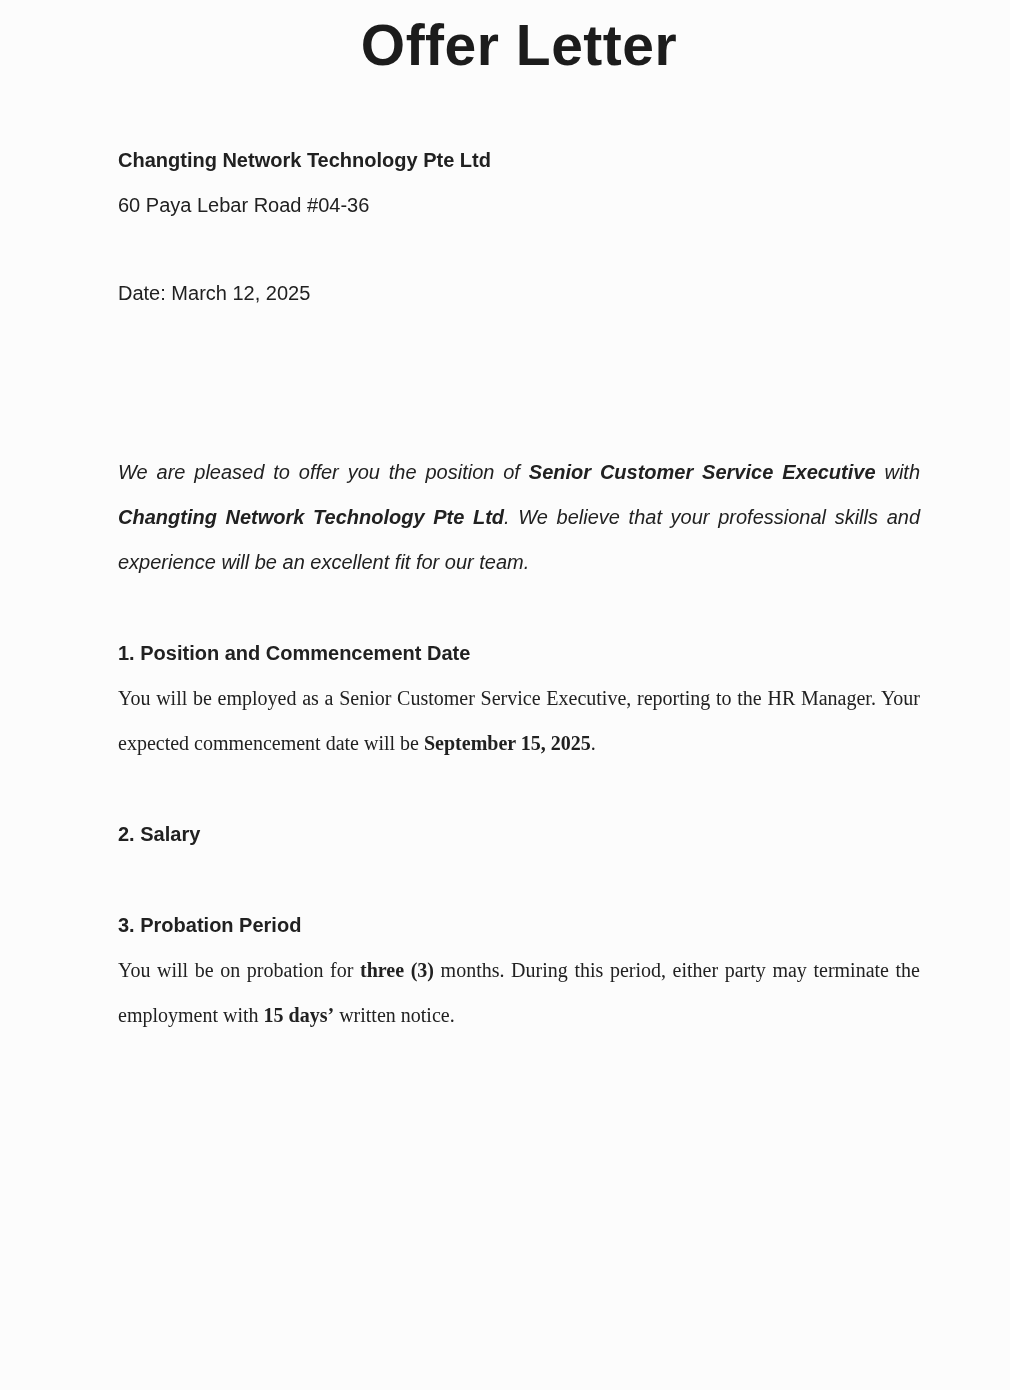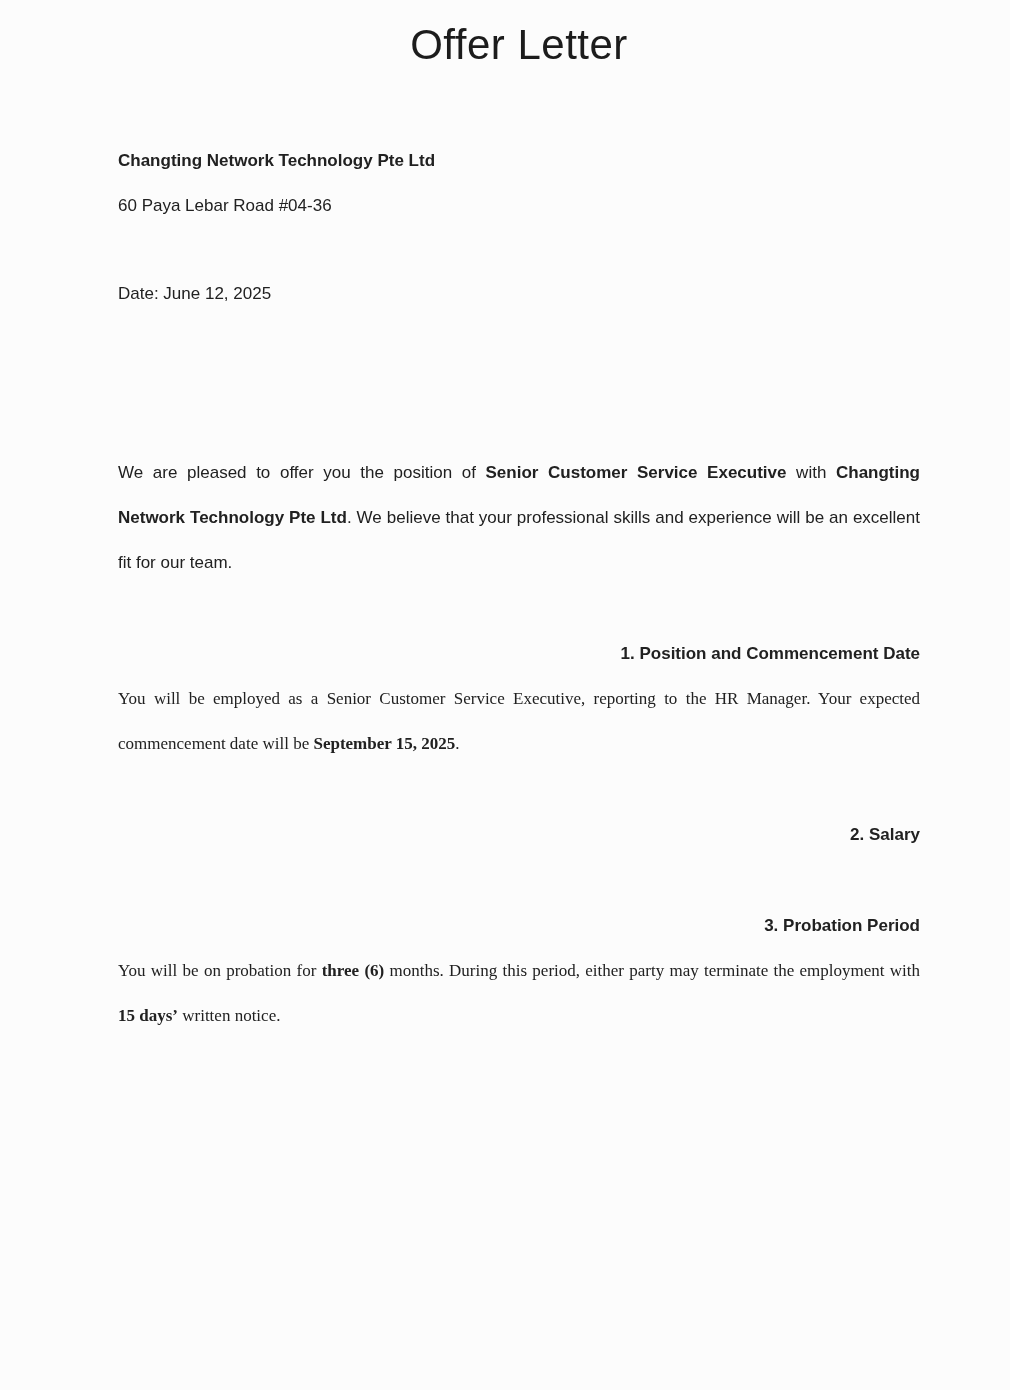--- a/index.html
+++ b/index.html
@@ -14,50 +14,50 @@
     background: #fcfcfc;
     font-family: "Liberation Sans", sans-serif;
     color: #212121;
     overflow: hidden;
     box-sizing: border-box;
   }
   .doc-title {
     padding-top: 20px;
     margin: 0 90px 0 118px;
     text-align: center;
-    font-size: 42px;
-    font-weight: 400;
+    font-size: 57px;
+    font-weight: 700;
     letter-spacing: 0.5px;
     color: #1c1c1c;
     line-height: 50px;
   }
   .content {
     margin: 0 90px 0 118px;
-    font-size: 17px;
+    font-size: 20px;
     line-height: 45px;
   }
   .company-block {
     margin-top: 68px;
   }
   .company-name {
     font-weight: 700;
   }
   .date-line {
     margin-top: 43px;
   }
   .intro {
     margin: 134px 0 0 0;
     text-align: justify;
+    font-style: italic;
   }
   .section {
     margin-top: 46px;
   }
   .section-heading {
     font-weight: 700;
-    text-align: right;
   }
   .section-body {
     margin: 0;
     text-align: justify;
     font-family: Liberation Serif, serif;
   }
   b { font-weight: 700; }
 </style>
 </head>
 <body>
@@ -66,35 +66,35 @@
 
   <h1 class="doc-title">Offer Letter</h1>
 
   <div class="content">
 
     <div class="company-block">
       <div class="company-name">Changting Network Technology Pte Ltd</div>
       <div>60 Paya Lebar Road #04-36</div>
     </div>
 
-    <div class="date-line">Date: June 12, 2025</div>
+    <div class="date-line">Date: March 12, 2025</div>
 
     <p class="intro">We are pleased to offer you the position of <b>Senior Customer Service Executive</b> with <b>Changting Network Technology Pte Ltd</b>. We believe that your professional skills and experience will be an excellent fit for our team.</p>
 
     <div class="section">
       <div class="section-heading">1. Position and Commencement Date</div>
       <p class="section-body">You will be employed as a Senior Customer Service Executive, reporting to the HR Manager. Your expected commencement date will be <b>September 15, 2025</b>.</p>
     </div>
 
     <div class="section">
       <div class="section-heading">2. Salary</div>
     </div>
 
     <div class="section">
     </div>
 
     <div class="section">
       <div class="section-heading">3. Probation Period</div>
-      <p class="section-body">You will be on probation for <b>three (6)</b> months. During this period, either party may terminate the employment with <b>15 days’</b> written notice.</p>
+      <p class="section-body">You will be on probation for <b>three (3)</b> months. During this period, either party may terminate the employment with <b>15 days’</b> written notice.</p>
     </div>
 
   </div>
 </div>
 
 </body></html>

